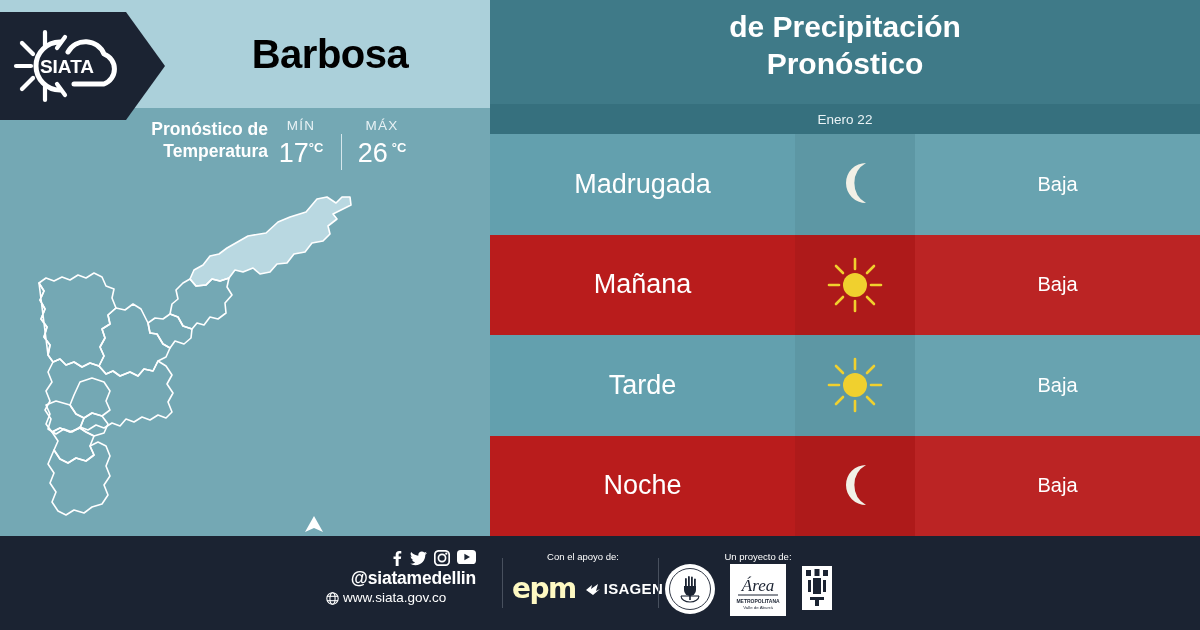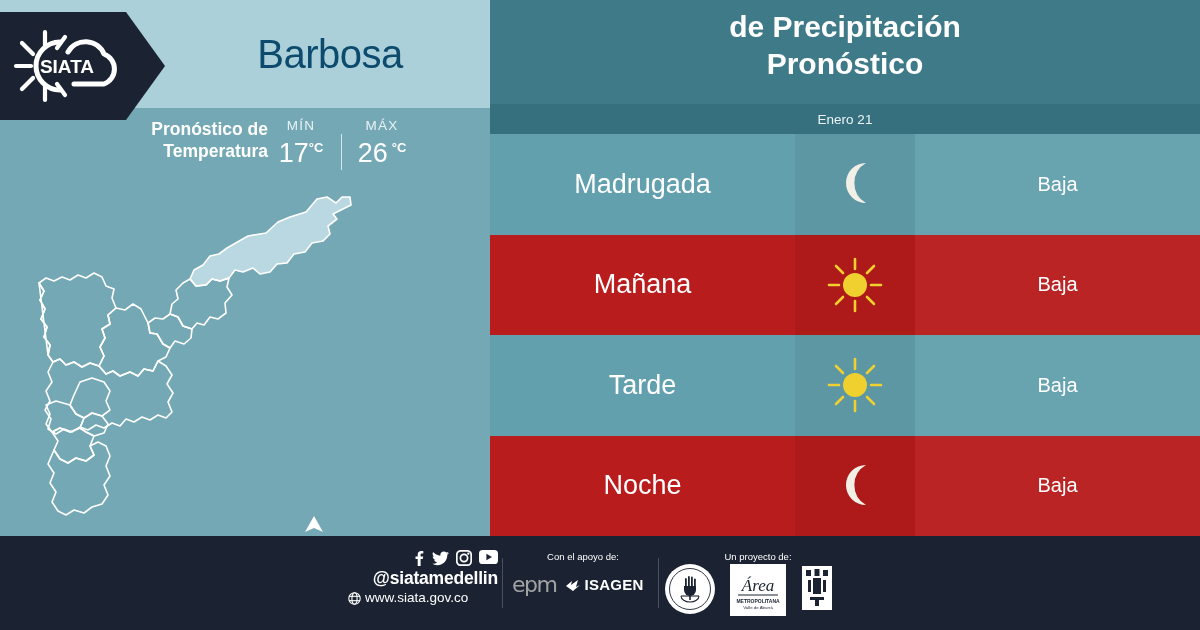--- a/index.html
+++ b/index.html
@@ -9,21 +9,21 @@
     font-family:"Liberation Sans","DejaVu Sans",sans-serif;
     background:#1b2332;
   }
 
   
   .left-panel{position:absolute;left:0;top:0;width:490px;height:536px;background:#74a8b4;}
   .left-header{position:absolute;left:0;top:0;width:490px;height:108px;background:#abd0da;}
   .city-name{
     position:absolute;left:170px;top:0;width:320px;height:108px;
     display:flex;align-items:center;justify-content:center;
-    font-size:40px;font-weight:normal;color:#0c4a6e;letter-spacing:-0.5px;
+    font-size:40px;font-weight:bold;color:#000000;letter-spacing:-0.5px;
   }
   .logo-banner{
     position:absolute;left:0;top:12px;width:165px;height:108px;background:#1b2332;
     clip-path:polygon(0 0,126px 0,165px 54px,126px 108px,0 100%);
   }
   .logo-svg{position:absolute;left:12px;top:14px;}
 
   
   .temp-block{position:absolute;left:0;top:118px;width:490px;height:70px;}
   .temp-title{
@@ -62,28 +62,28 @@
   .c-period span{color:#ffffff;font-size:27px;}
   .c-icon{width:120px;display:flex;align-items:center;justify-content:center;}
   .c-prob{width:285px;display:flex;align-items:center;justify-content:center;}
   .c-prob span{color:#ffffff;font-size:20px;}
   
   .frow .c-icon{background:rgba(0,0,0,0.055);}
   .frow .c-prob{background:rgba(255,255,255,0.035);}
 
   
   .footer{position:absolute;left:0;top:536px;width:1200px;height:94px;background:#1b2332;}
-  .f-social{position:absolute;left:348px;top:14px;width:150px;text-align:right;color:#fff;}
+  .f-social{position:absolute;left:326px;top:14px;width:150px;text-align:right;color:#fff;}
   .f-icons{display:flex;justify-content:flex-end;gap:7px;margin-bottom:2px;}
   .f-handle{font-size:17.5px;font-weight:bold;line-height:21px;letter-spacing:-0.2px;}
   .f-web{font-size:13.5px;line-height:18px;display:flex;align-items:center;justify-content:flex-start;gap:4px;}
   .vline{position:absolute;top:22px;width:1px;height:50px;background:#48505e;}
   .f-col-label{position:absolute;color:#ffffff;font-size:9.5px;text-align:center;width:160px;}
   .f-logos{position:absolute;display:flex;align-items:center;}
-  .epm-txt{color:#a3a3a3;font-size:22px;font-weight:normal;letter-spacing:-1.5px;font-family:"DejaVu Sans",sans-serif;}
+  .epm-txt{color:#fef9c3;font-size:28px;font-weight:bold;letter-spacing:-1.5px;font-family:"DejaVu Sans",sans-serif;}
   .isagen-txt{color:#fff;font-size:15px;font-weight:bold;letter-spacing:0.3px;}
 </style>
 </head>
 <body>
 
 <div class="stage">
 
   <div class="left-panel">
 
     <div class="left-header"></div>
@@ -157,21 +157,21 @@
       </div>
     </div>
   </div>
 
   <div class="right-panel">
     <div class="rp-title">
       <div>de Precipitación</div>
       <div>Pronóstico</div>
     </div>
     <div class="rp-date-band">
-      <span class="rp-date">Enero 21</span>
+      <span class="rp-date">Enero 22</span>
     </div>
 
     <div class="rows">
 
       <div class="frow odd">
         <div class="c-period">
           <span>Madrugada</span>
         </div>
         <div class="c-icon">
           <svg width="54" height="54" viewBox="0 0 54 54">

